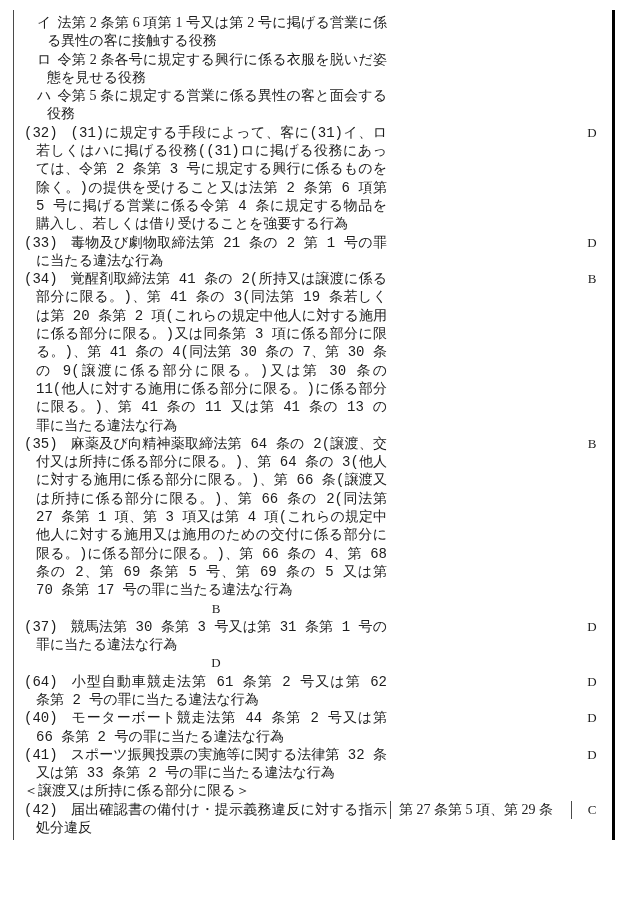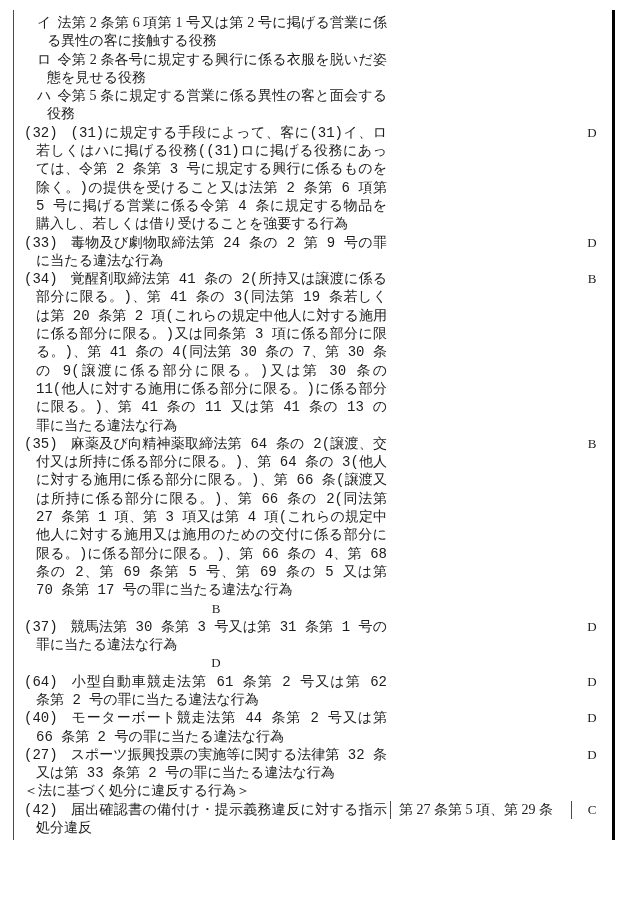--- a/index.html
+++ b/index.html
@@ -80,21 +80,21 @@
       <p class="item"><span class="no">(32)</span><span>(31)に規定する手段によって、客に(31)イ、ロ若しくはハに掲げる役務((31)ロに掲げる役務にあっては、令第 2 条第 3 号に規定する興行に係るものを除く。)の提供を受けること又は法第 2 条第 6 項第 5 号に掲げる営業に係る令第 4 条に規定する物品を購入し、若しくは借り受けることを強要する行為</span></p>
     </div>
     <div class="cell-art">
         <p></p>
       </div>
     <div class="cell-grade"><span>D</span></div>
   </div>
 
   <div class="row">
     <div class="cell-desc">
-      <p class="item"><span class="no">(33)</span><span>毒物及び劇物取締法第 24 条の 2 第 9 号の罪に当たる違法な行為</span></p>
+      <p class="item"><span class="no">(33)</span><span>毒物及び劇物取締法第 21 条の 2 第 1 号の罪に当たる違法な行為</span></p>
     </div>
     <div class="cell-art">
         <p></p>
       </div>
     <div class="cell-grade"><span>D</span></div>
   </div>
 
   <div class="row">
     <div class="cell-desc">
       <p class="item"><span class="no">(34)</span><span>覚醒剤取締法第 41 条の 2(所持又は譲渡に係る部分に限る。)、第 41 条の 3(同法第 19 条若しくは第 20 条第 2 項(これらの規定中他人に対する施用に係る部分に限る。)又は同条第 3 項に係る部分に限る。)、第 41 条の 4(同法第 30 条の 7、第 30 条の 9(譲渡に係る部分に限る。)又は第 30 条の 11(他人に対する施用に係る部分に限る。)に係る部分に限る。)、第 41 条の 11 又は第 41 条の 13 の罪に当たる違法な行為</span></p>
@@ -154,31 +154,31 @@
       <p class="item"><span class="no">(40)</span><span>モーターボート競走法第 44 条第 2 号又は第 66 条第 2 号の罪に当たる違法な行為</span></p>
     </div>
     <div class="cell-art">
         <p></p>
       </div>
     <div class="cell-grade"><span>D</span></div>
   </div>
 
   <div class="row">
     <div class="cell-desc">
-      <p class="item"><span class="no">(27)</span><span>スポーツ振興投票の実施等に関する法律第 32 条又は第 33 条第 2 号の罪に当たる違法な行為</span></p>
+      <p class="item"><span class="no">(41)</span><span>スポーツ振興投票の実施等に関する法律第 32 条又は第 33 条第 2 号の罪に当たる違法な行為</span></p>
     </div>
     <div class="cell-art">
         <p></p>
       </div>
     <div class="cell-grade"><span>D</span></div>
   </div>
 
   <div class="row">
     <div class="cell-desc">
-      <p class="section">＜法に基づく処分に違反する行為＞</p>
+      <p class="section">＜譲渡又は所持に係る部分に限る＞</p>
     </div>
     <div class="cell-art"></div>
     <div class="cell-grade"></div>
   </div>
 
   <div class="row">
     <div class="cell-desc">
       <p class="item"><span class="no">(42)</span><span>届出確認書の備付け・提示義務違反に対する指示処分違反</span></p>
     </div>
     <div class="cell-art">

